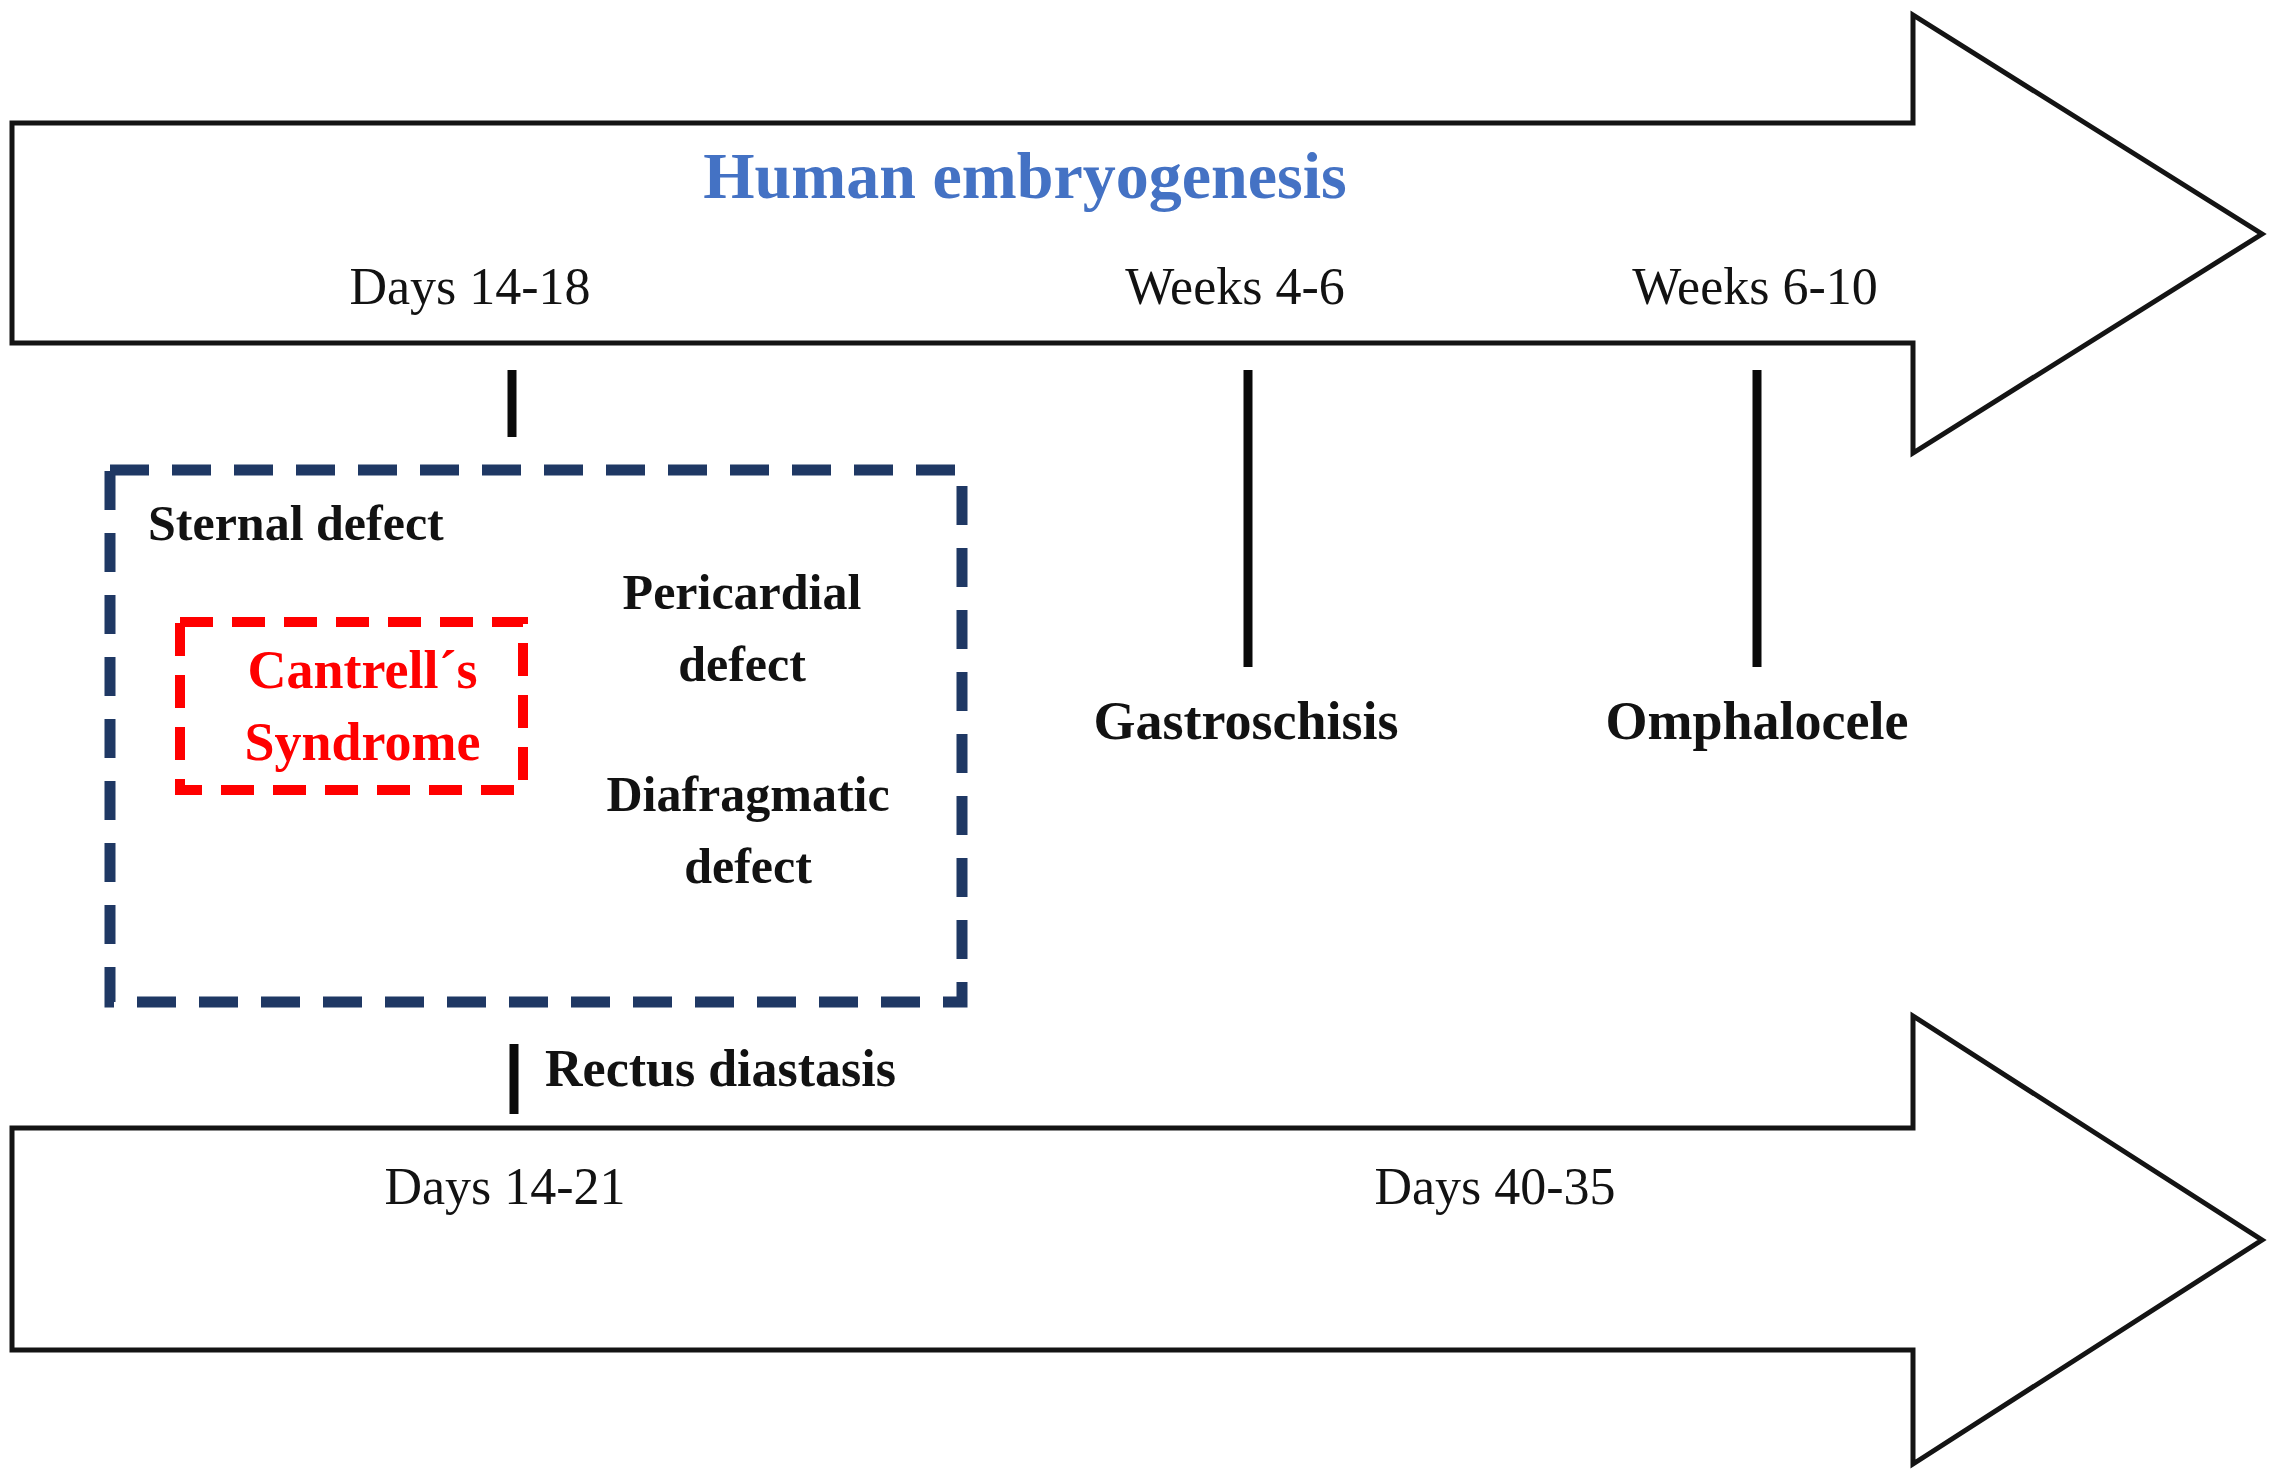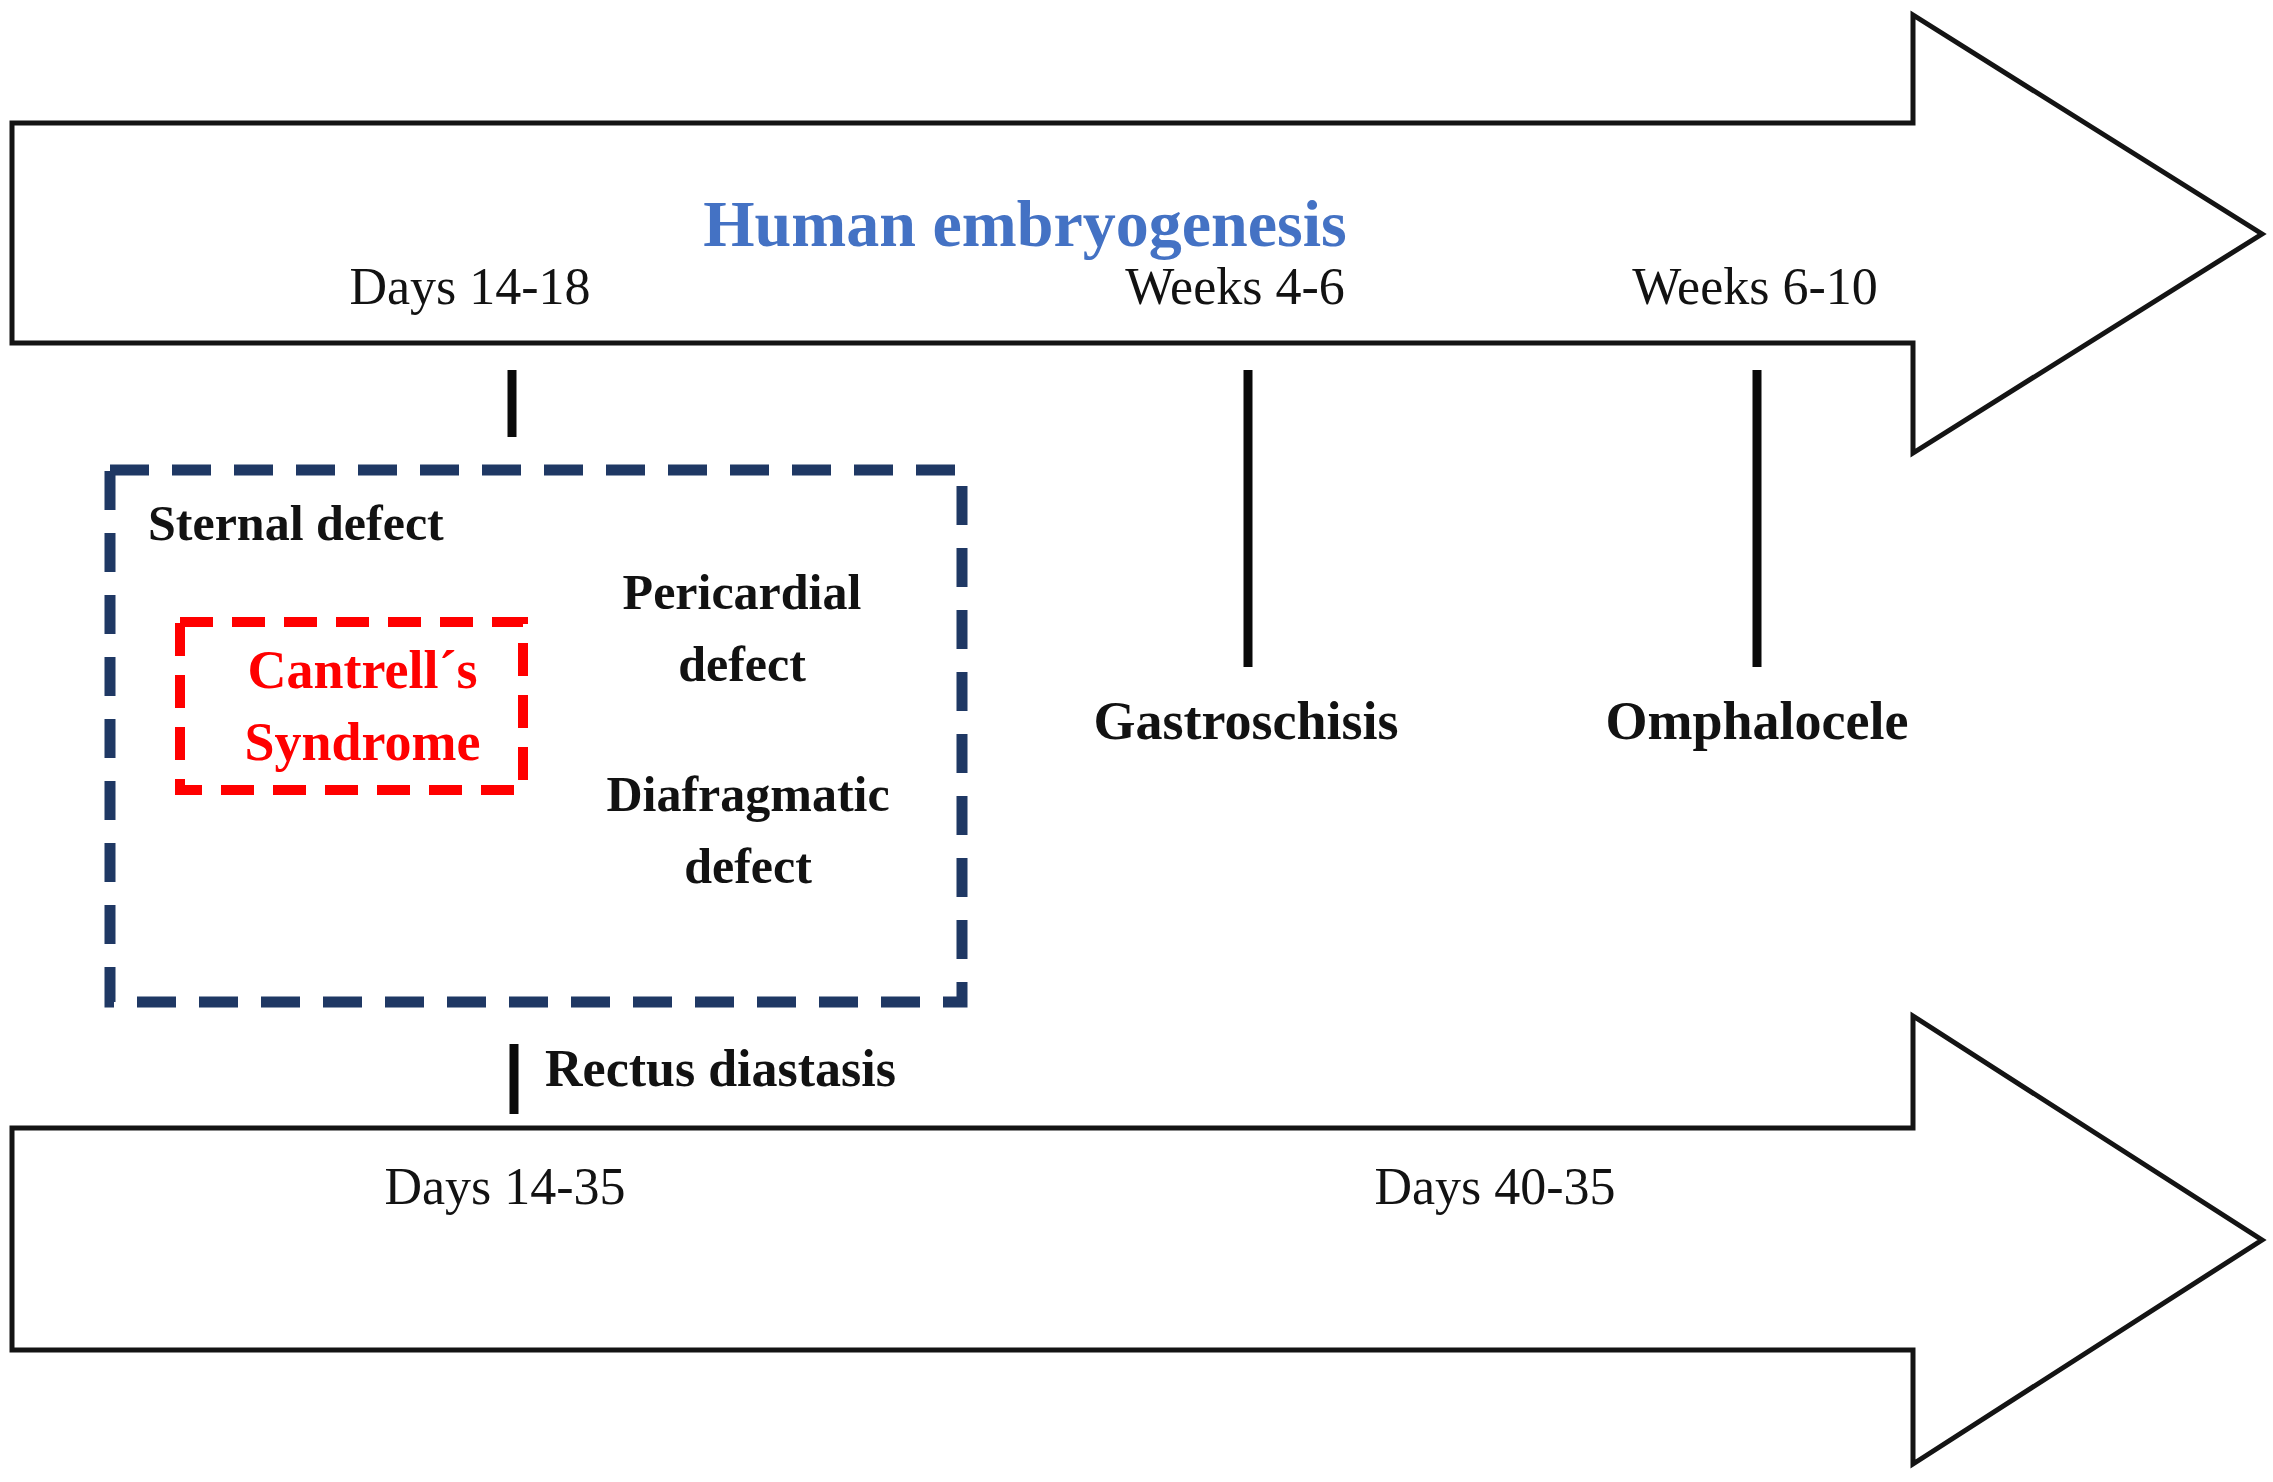--- a/index.html
+++ b/index.html
@@ -29,21 +29,20 @@
     line-height: 1.1;
   }
   .center-x {
     transform: translateX(-50%);
     text-align: center;
   }
   .title {
     font-size: 66px;
     font-weight: bold;
     color: #4472C4;
-    margin-top: 48px;
   }
   .stage {
     font-size: 52px;
     font-weight: normal;
     color: #121212;
   }
   .defect {
     font-size: 50px;
     font-weight: bold;
     color: #121212;
@@ -124,17 +123,17 @@
   </div>
 
   <div class="txt defect center-x two-line" style="left:748px; top:758px;">
     <div>Diafragmatic</div>
     <div>defect</div>
   </div>
 
 
   <div class="txt defect" style="left:545px; top:1040px; font-size:52px;">Rectus diastasis</div>
 
-  <div class="txt stage center-x" style="left:505px; top:1158px;">Days 14-35</div>
+  <div class="txt stage center-x" style="left:505px; top:1158px;">Days 14-21</div>
   <div class="txt stage center-x" style="left:1495px; top:1158px;">Days 40-35</div>
 
 
 </div>
 
 </body></html>

